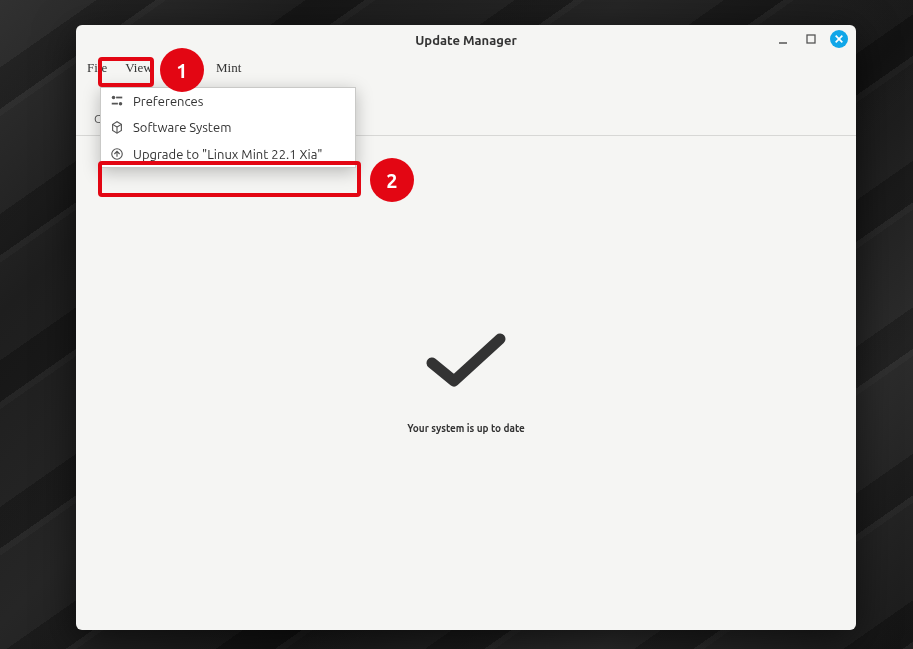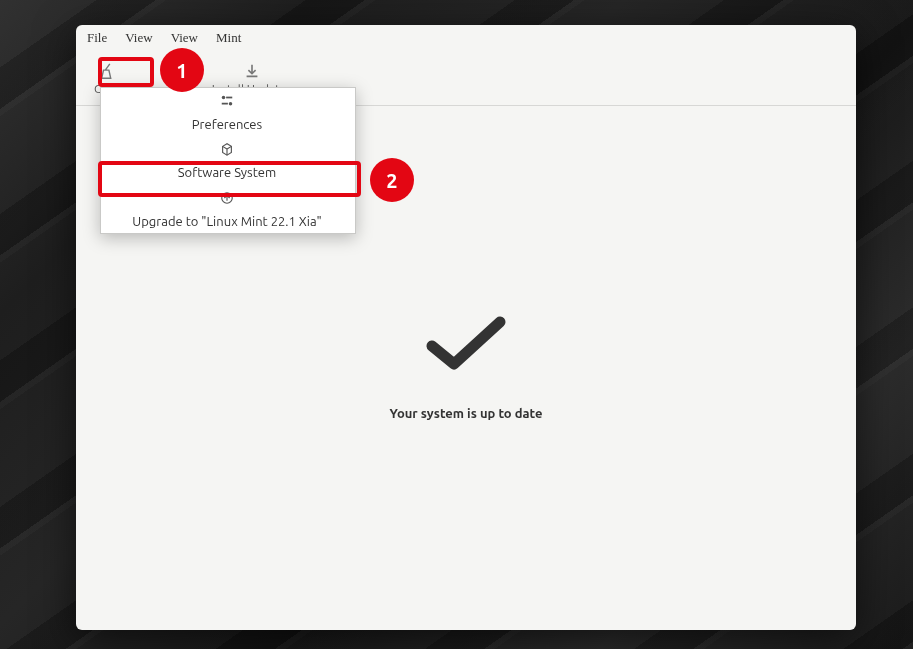--- a/index.html
+++ b/index.html
@@ -76,38 +76,37 @@
   .tb-btn{display:flex;flex-direction:column;align-items:center;color:#555;cursor:pointer;font-size:12px;gap:2px;}
   .tb-icon{width:18px;height:18px;}
 
   
   .content{
     flex:1;
     display:flex;flex-direction:column;align-items:center;justify-content:center;
     gap:36px;
   }
   .check{width:84px;height:54px;}
-  .status{font-weight:700;font-size:13px;color:#333;}
+  .status{font-weight:700;font-size:10px;color:#333;}
 
   
   .dropdown{
     position:absolute;
     left:100px; top:87px;
     width:254px;
     background:#fff;
     border:1px solid #c9c9c7;
     box-shadow:0 4px 16px rgba(0,0,0,.25);
     z-index:20;
   }
   .dd-item{
     display:flex;align-items:center;gap:8px;
     padding:5px 10px 5px 8px;
     cursor:pointer;
     font-size:13px;
-    flex-direction:column;
   }
   .dd-icon{width:16px;height:16px;flex:none;color:#555;display:flex;align-items:center;justify-content:center;}
   .dd-item.last{border-top:1px solid transparent;}
 
   
   .hl{position:absolute;border:4px solid #e30613;border-radius:4px;box-sizing:border-box;pointer-events:none;z-index:30;}
   .hl1{left:98px; top:57px; width:56px; height:30px;}
   .hl2{left:98px; top:161px; width:263px; height:36px;}
   .badge{
     position:absolute;width:44px;height:44px;border-radius:50%;
@@ -118,20 +117,41 @@
   .badge1{left:160px; top:48px;}
   .badge2{left:370px; top:158px;}
 </style>
 </head>
 <body>
 
 <div class="bg"></div>
 
 <div class="window">
 
+  <div class="titlebar">
+    <span class="title">Update Manager</span>
+    <div class="win-controls">
+      <span class="wc">
+        <svg viewBox="0 0 12 12" width="12" height="12">
+            <line x1="2" y1="10" x2="10" y2="10" stroke="currentColor" stroke-width="1.5"></line>
+          </svg>
+      </span>
+      <span class="wc">
+        <svg viewBox="0 0 12 12" width="12" height="12">
+            <rect x="2" y="2" width="8" height="8" fill="none" stroke="currentColor" stroke-width="1.3"></rect>
+          </svg>
+      </span>
+      <span class="wc close">
+        <svg viewBox="0 0 12 12" width="10" height="10">
+            <line x1="2" y1="2" x2="10" y2="10" stroke="currentColor" stroke-width="2"></line>
+            <line x1="10" y1="2" x2="2" y2="10" stroke="currentColor" stroke-width="2"></line>
+          </svg>
+      </span>
+    </div>
+  </div>
 
   <div class="menubar">
     <span class="menu-item">File</span>
     <span class="menu-item">View</span>
     <span class="menu-item">View</span>
     <span class="menu-item">Mint</span>
   </div>
 
   <div class="toolbar">
     <div class="tb-btn">

